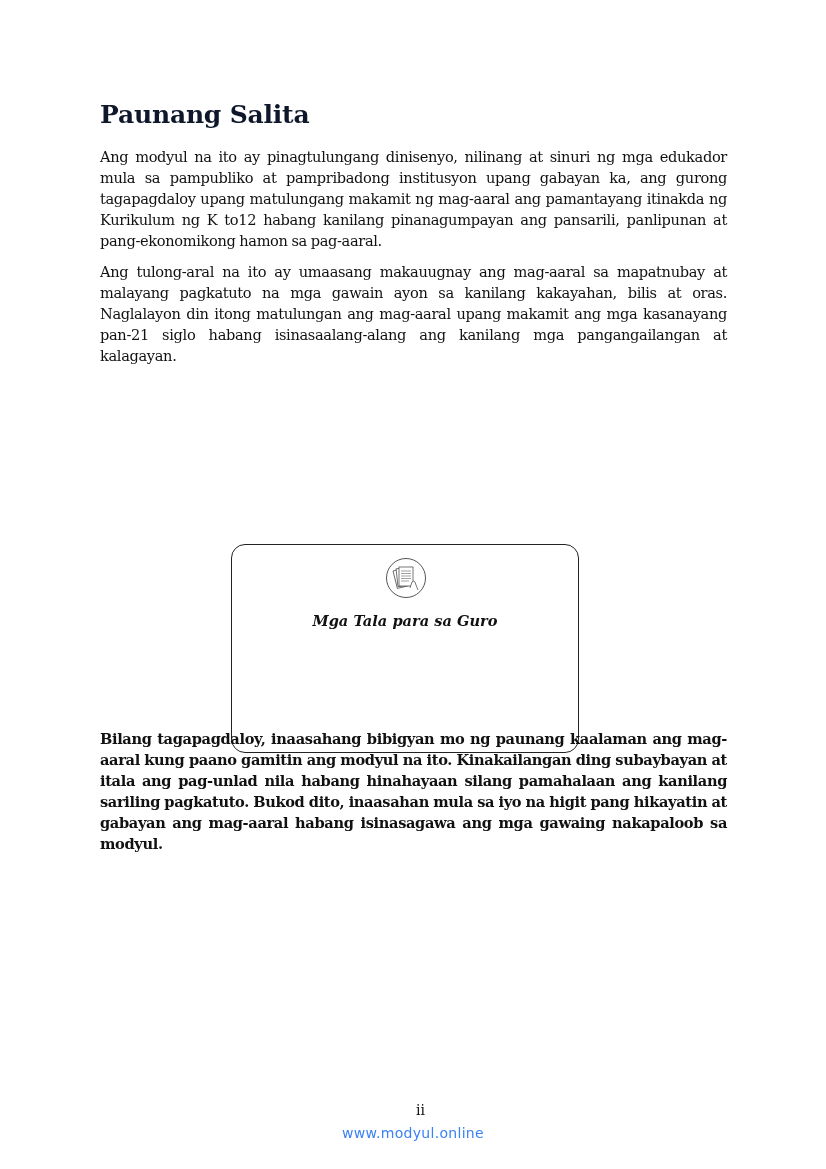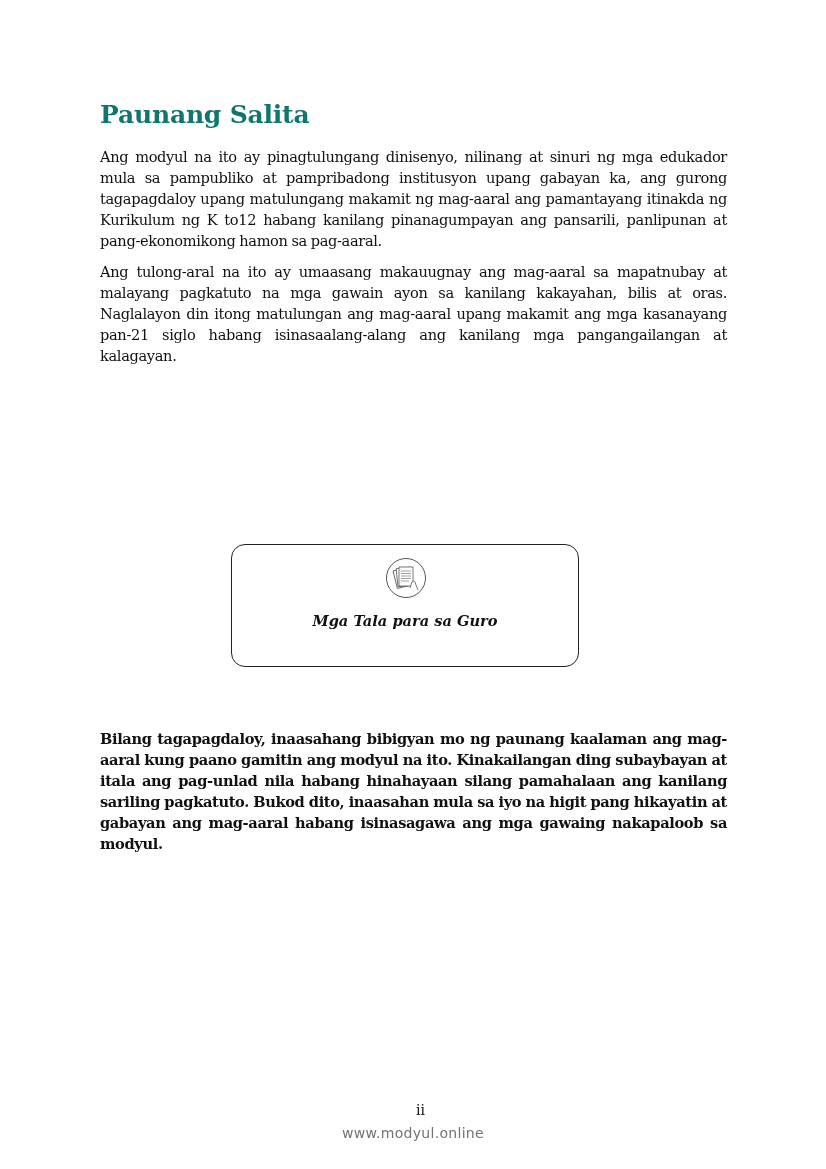--- a/index.html
+++ b/index.html
@@ -21,36 +21,36 @@
       top: 96px;
       width: 627px;
     }
     h1 {
       margin: 0 0 12px 0;
       font-family: "DejaVu Serif", serif;
       font-weight: bold;
       font-size: 25px;
       letter-spacing: -0.2px;
       line-height: 38px;
-      color: #0f766e;
+      color: #0f172a;
     }
     p {
       margin: 0 0 10px 0;
       font-size: 14.6px;
       line-height: 21px;
       text-align: justify;
       letter-spacing: -0.35px;
       word-spacing: -0.5px;
     }
     .box-wrap {
       position: absolute;
       left: 231px;
       top: 544px;
       width: 348px;
-      height: 123px;
+      height: 209px;
       border: 1.6px solid #222;
       border-radius: 14px;
       box-sizing: border-box;
     }
     .box-icon {
       position: absolute;
       left: 153px;
       top: 12px;
       width: 42px;
       height: 42px;
@@ -95,21 +95,21 @@
     }
     .watermark {
       position: absolute;
       left: 0;
       right: 0;
       top: 1124px;
       text-align: center;
       font-family: "DejaVu Sans", sans-serif;
       font-size: 14px;
       line-height: 18px;
-      color: #737373;
+      color: #3b82f6;
       letter-spacing: 0.3px;
     }
   </style>
 </head>
 <body>
 
 <div class="page">
   <h1>Paunang Salita</h1>
   <p>Ang modyul na ito ay pinagtulungang dinisenyo, nilinang at sinuri ng mga edukador mula sa pampubliko at pampribadong institusyon upang gabayan ka, ang gurong tagapagdaloy upang matulungang makamit ng mag-aaral ang pamantayang itinakda ng Kurikulum ng K to12 habang kanilang pinanagumpayan ang pansarili, panlipunan at pang-ekonomikong hamon sa pag-aaral.</p>
   <p>Ang tulong-aral na ito ay umaasang makauugnay ang mag-aaral sa mapatnubay at malayang pagkatuto na mga gawain ayon sa kanilang kakayahan, bilis at oras. Naglalayon din itong matulungan ang mag-aaral upang makamit ang mga kasanayang pan-21 siglo habang isinasaalang-alang ang kanilang mga pangangailangan at kalagayan.</p>

